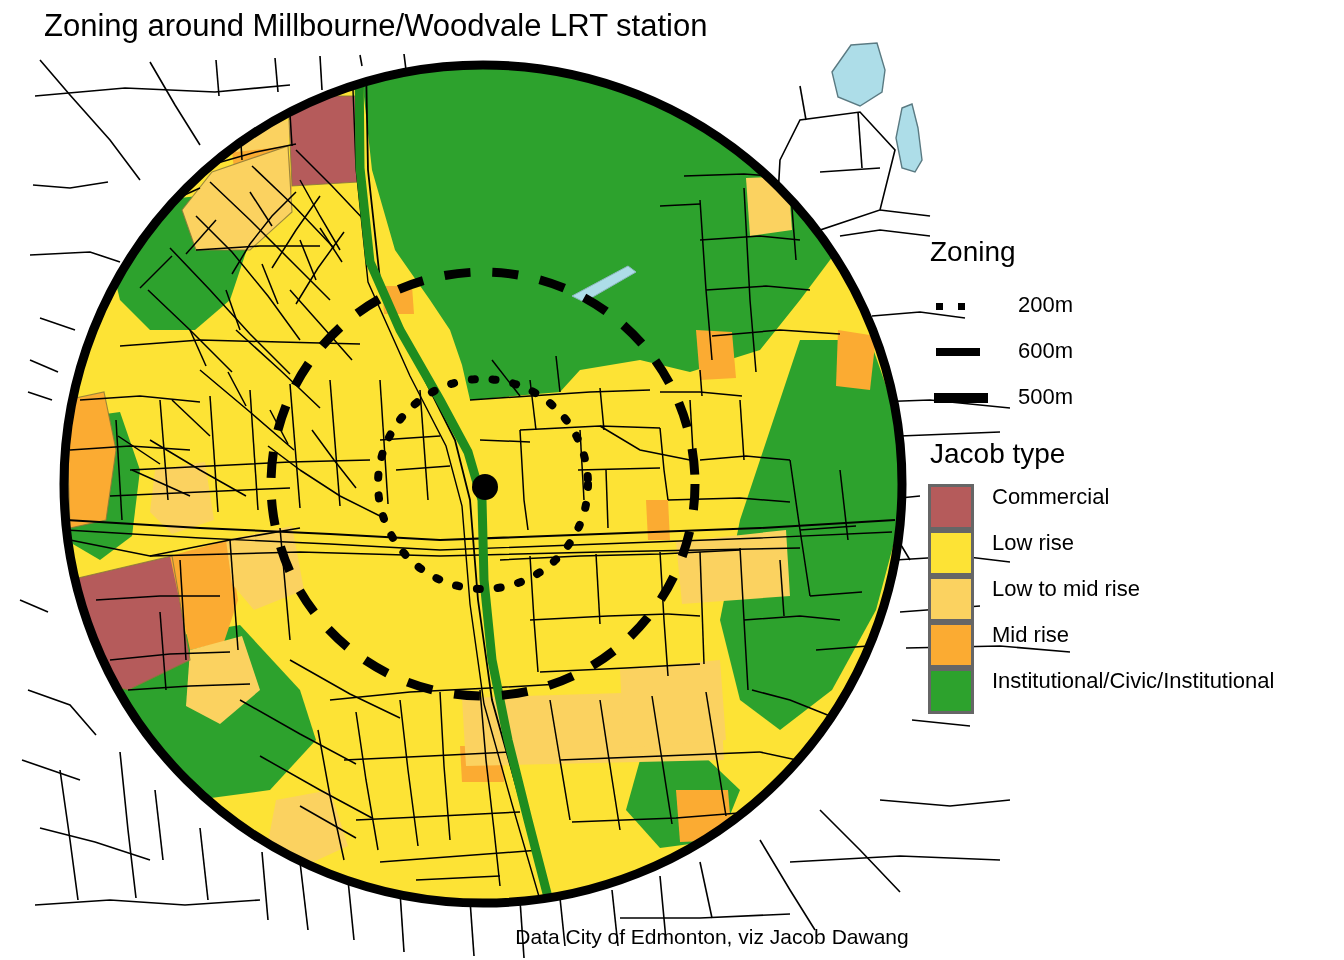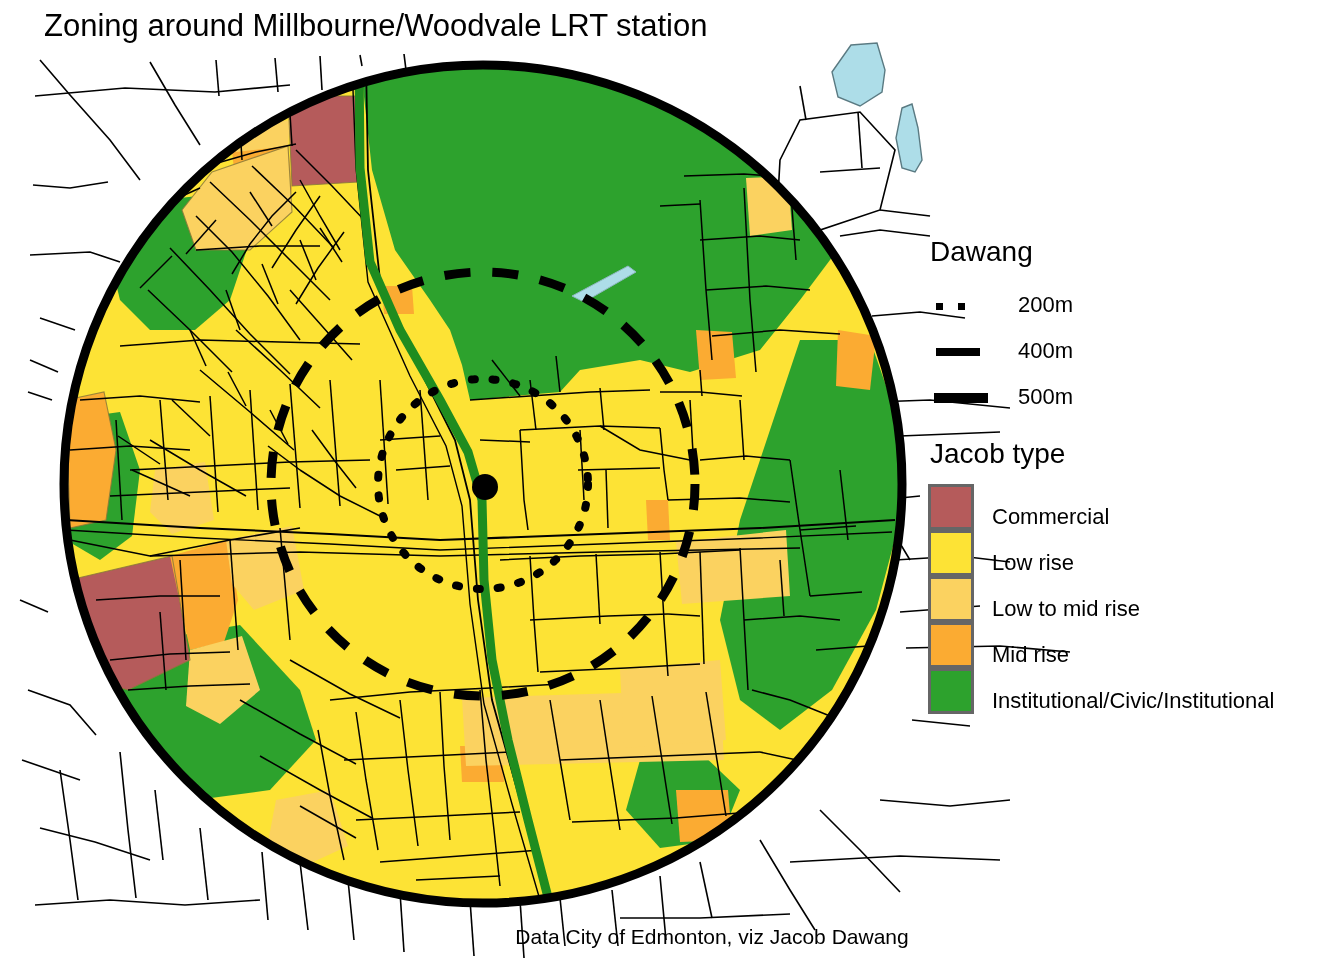--- a/index.html
+++ b/index.html
@@ -22,21 +22,21 @@
   .radius-rows{margin:0 0 18px 0;}
   .radius-row{display:flex;align-items:center;height:46px;gap:20px;}
   .radius-key{width:62px;height:46px;position:relative;}
   .radius-label{font-size:22px;color:#000;margin-left:8px;}
   .r200 .seg{position:absolute;top:21px;width:7px;height:7px;background:#000;}
   .r200 .s1{left:8px;} .r200 .s2{left:30px;}
   .r400 .bar{position:absolute;left:8px;top:20px;width:44px;height:8px;background:#000;}
   .r800 .bar{position:absolute;left:6px;top:19px;width:54px;height:10px;background:#000;}
 
   .area-rows{margin-top:2px;}
-  .area-row{display:flex;align-items:flex-end;height:46px;}
+  .area-row{display:flex;align-items:flex-start;height:46px;}
   .swatch{width:46px;height:46px;border:3px solid #666666;box-sizing:border-box;}
   .area-label{font-size:22px;color:#000;margin-left:18px;white-space:nowrap;}
 </style>
 </head>
 <body>
 
 <div id="page">
 
   <div id="title">Zoning around Millbourne/Woodvale LRT station</div>
 
@@ -309,37 +309,37 @@
 
     <circle cx="483" cy="484" r="419" fill="none" stroke="#000000" stroke-width="9"></circle>
     <circle cx="483" cy="484" r="212" fill="none" stroke="#000000" stroke-width="9" stroke-dasharray="26 22" stroke-linecap="butt"></circle>
     <circle cx="483" cy="484" r="105" fill="none" stroke="#000000" stroke-width="8" stroke-dasharray="3 18" stroke-linecap="round"></circle>
 
     <circle cx="485" cy="487" r="13" fill="#000000"></circle>
   </svg>
 
   <div id="legend">
 
-    <div class="legend-title">Dawang</div>
+    <div class="legend-title">Zoning</div>
 
     <div class="radius-rows">
 
       <div class="radius-row">
         <div class="radius-key r200">
           <span class="seg s1"></span>
             <span class="seg s2"></span>
         </div>
         <div class="radius-label">200m</div>
       </div>
 
       <div class="radius-row">
         <div class="radius-key r400">
           <span class="bar"></span>
         </div>
-        <div class="radius-label">400m</div>
+        <div class="radius-label">600m</div>
       </div>
 
       <div class="radius-row">
         <div class="radius-key r800">
           <span class="bar"></span>
         </div>
         <div class="radius-label">500m</div>
       </div>
     </div>
 

